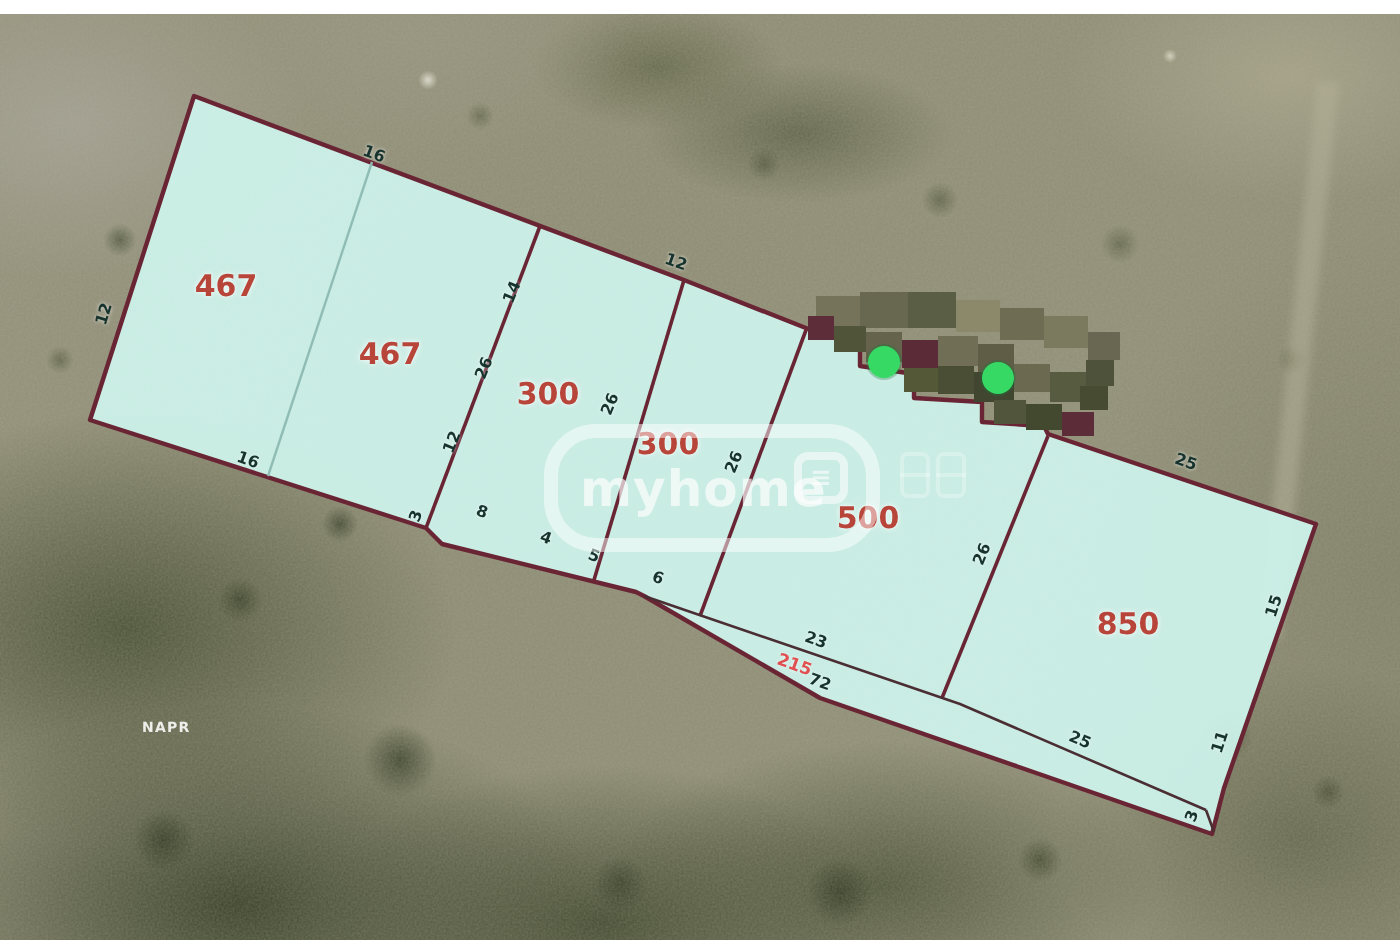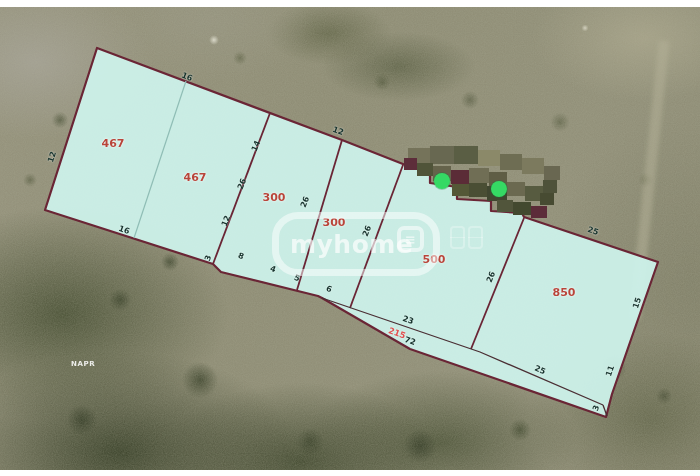--- a/index.html
+++ b/index.html
@@ -57,21 +57,21 @@
   
   .censor{position:absolute;}
   
   .marker{
     position:absolute;width:16px;height:16px;border-radius:50%;
     transform:translate(-50%,-50%);
     box-shadow:0 0 0 1px rgba(25,120,60,.3);
   }
   
   .area-label{
-    position:absolute;font-size:11px;font-weight:bold;color:#b8453a;
+    position:absolute;font-size:15px;font-weight:bold;color:#b8453a;
     transform:translate(-50%,-50%);white-space:nowrap;
     text-shadow:0 0 3px rgba(255,255,255,.85),0 0 1px rgba(255,255,255,.7);
   }
   .dim-label{
     position:absolute;font-size:8px;font-weight:bold;color:#17332d;
     white-space:nowrap;text-shadow:0 0 2px rgba(255,255,255,.75);
   }
   .dim-label.red{color:#e05050;font-size:8.5px;}
   
   .wm-pill{
@@ -160,21 +160,21 @@
       <div class="marker" style="left: 442px; top: 181px; background: rgb(53, 217, 100);"></div>
       <div class="marker" style="left: 499px; top: 189px; background: rgb(53, 217, 100);"></div>
     </div>
 
   <div id="label-layer">
       <span class="area-label" style="left: 113px; top: 143px;">467</span>
       <span class="area-label" style="left: 195px; top: 177px;">467</span>
       <span class="area-label" style="left: 274px; top: 197px;">300</span>
       <span class="area-label" style="left: 334px; top: 222px;">300</span>
       <span class="area-label" style="left: 434px; top: 259px;">500</span>
-      <span class="area-label" style="left: 564px; top: 292px;">850</span>
+      <span class="area-label" style="left: 564px; top: 312px;">850</span>
       <span class="dim-label" style="left: 187px; top: 77px; transform: translate(-50%, -50%) rotate(21deg);">16</span>
       <span class="dim-label" style="left: 338px; top: 131px; transform: translate(-50%, -50%) rotate(20deg);">12</span>
       <span class="dim-label" style="left: 52px; top: 157px; transform: translate(-50%, -50%) rotate(-73deg);">12</span>
       <span class="dim-label" style="left: 124px; top: 230px; transform: translate(-50%, -50%) rotate(20deg);">16</span>
       <span class="dim-label" style="left: 256px; top: 146px; transform: translate(-50%, -50%) rotate(-68deg);">14</span>
       <span class="dim-label" style="left: 242px; top: 184px; transform: translate(-50%, -50%) rotate(-68deg);">26</span>
       <span class="dim-label" style="left: 226px; top: 221px; transform: translate(-50%, -50%) rotate(-68deg);">12</span>
       <span class="dim-label" style="left: 305px; top: 202px; transform: translate(-50%, -50%) rotate(-68deg);">26</span>
       <span class="dim-label" style="left: 367px; top: 231px; transform: translate(-50%, -50%) rotate(-68deg);">26</span>
       <span class="dim-label" style="left: 491px; top: 277px; transform: translate(-50%, -50%) rotate(-68deg);">26</span>

